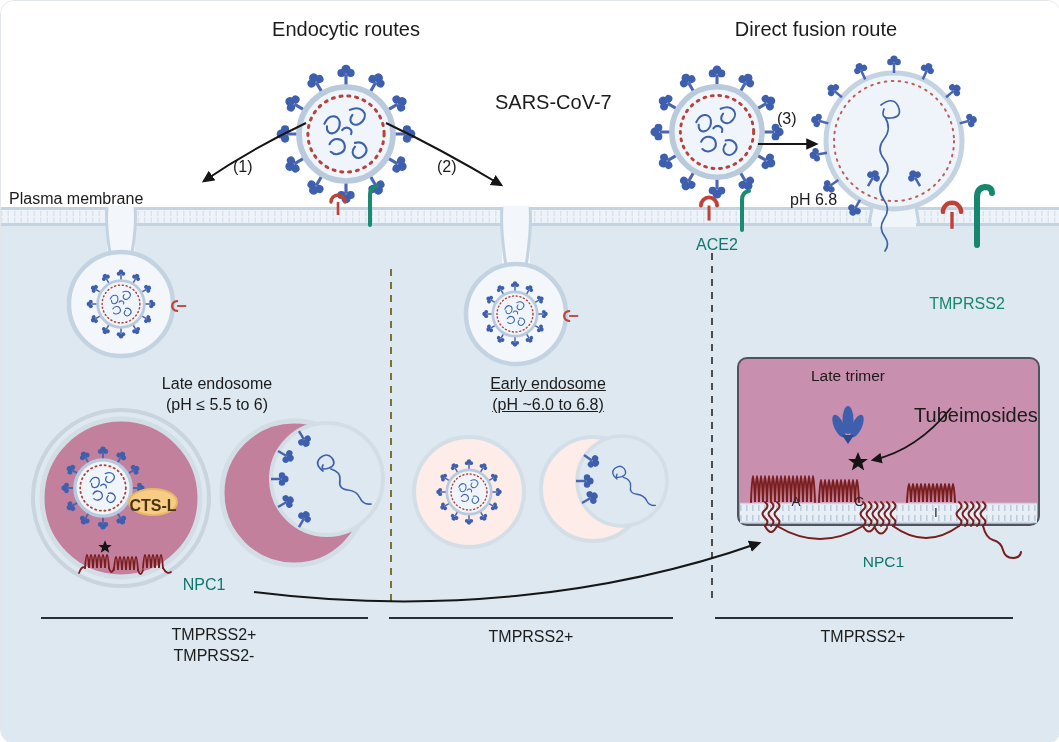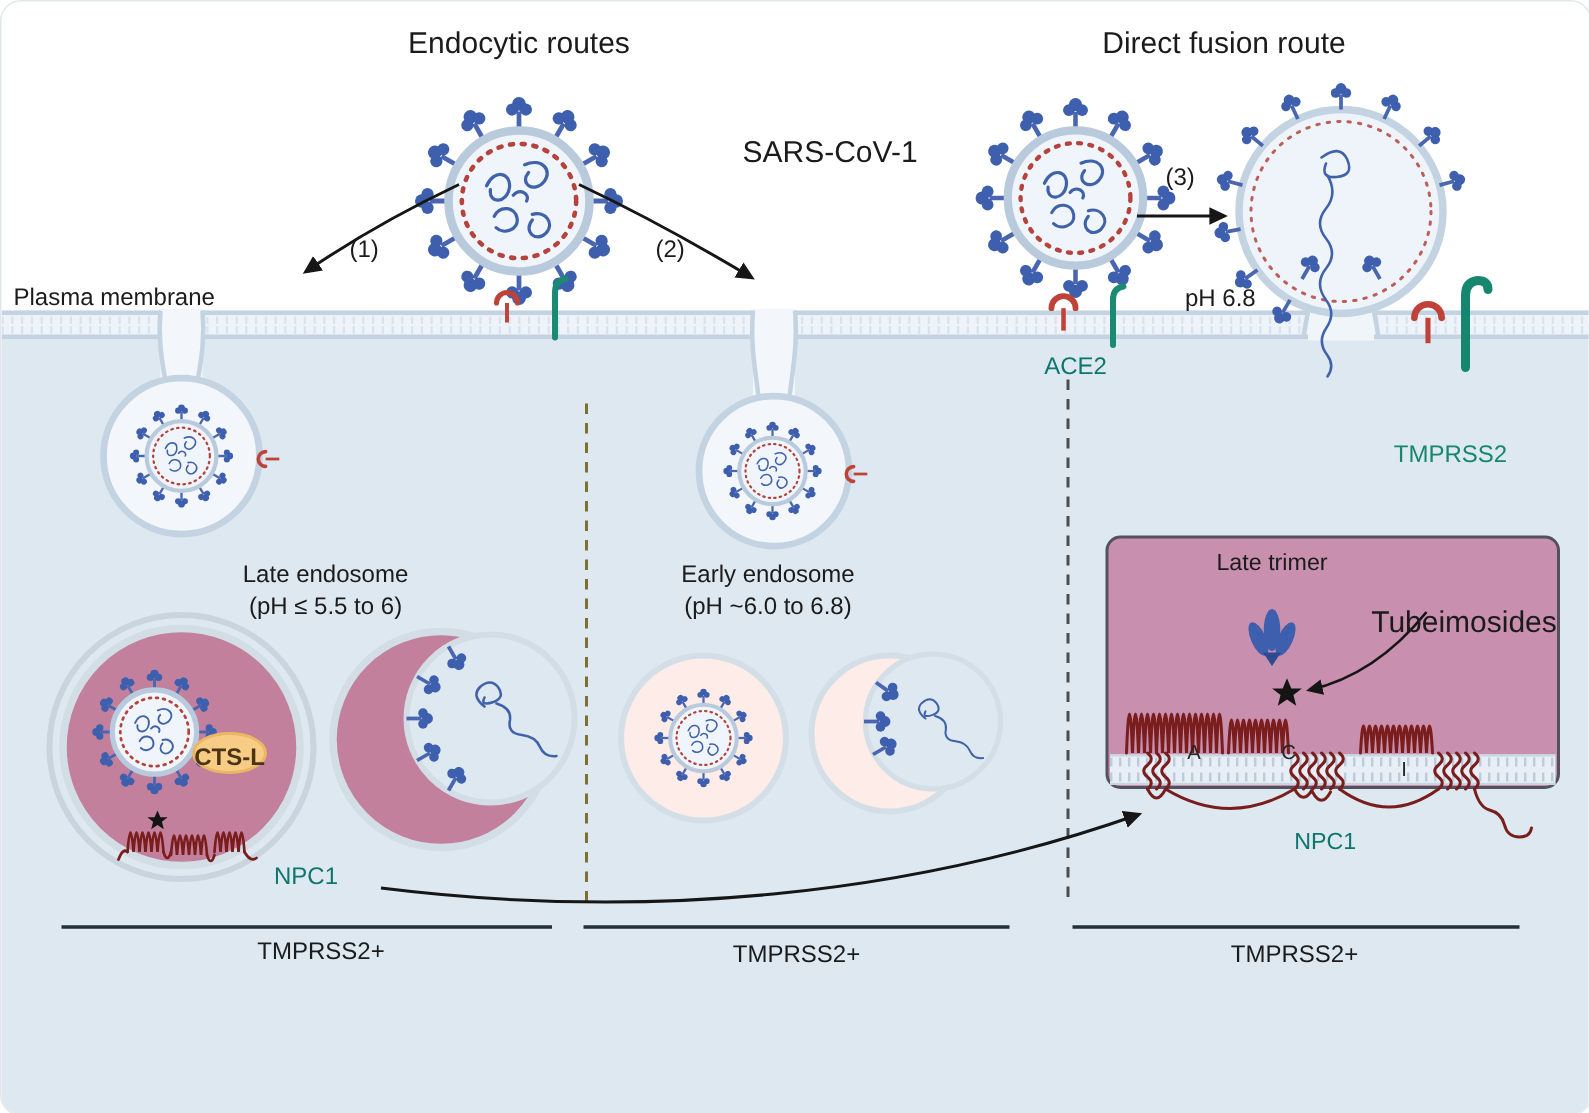--- a/index.html
+++ b/index.html
@@ -213,47 +213,48 @@
     <path d="M950,407 Q916,449 872,459" fill="none" stroke="#161616" stroke-width="1.8" marker-end="url(#ah)"></path>
   </g>
 
   <line x1="40" y1="617" x2="367" y2="617" stroke="#22303e" stroke-width="2.2"></line>
   <line x1="388" y1="617" x2="672" y2="617" stroke="#22303e" stroke-width="2.2"></line>
   <line x1="714" y1="617" x2="1012" y2="617" stroke="#22303e" stroke-width="2.2"></line>
 </svg>
 
 <div class="lbl ctr t16" style="left:235px; top:18px; width:220px;">Endocytic routes</div>
 <div class="lbl ctr t16" style="left:705px; top:18px; width:220px;">Direct fusion route</div>
-<div class="lbl t16" style="left:494px; top:91px;">SARS-CoV-1</div>
+<div class="lbl t16" style="left:494px; top:91px;">SARS-CoV-7</div>
 <div class="lbl" style="left:232px; top:156px;">(1)</div>
 <div class="lbl" style="left:436px; top:156px;">(2)</div>
 <div class="lbl" style="left:776px; top:108px;">(3)</div>
 <div class="lbl" style="left:8px; top:188px;">Plasma membrane</div>
 <div class="lbl" style="left:789px; top:189px;">pH 6.8</div>
 <div class="lbl ctr red" style="left:666px; top:234px; width:100px;">ACE2</div>
 <div class="lbl ctr teal" style="left:916px; top:245px; width:100px;margin-top:48px;">TMPRSS2</div>
 
 <div class="lbl ctr" style="left:105px; top:372px; width:222px; line-height:21px;">
   <div>Late endosome</div>
   <div>(pH ≤ 5.5 to 6)</div>
 </div>
-<div class="lbl ctr" style="left:400px; top:372px; width:222px; line-height:21px;">
+<div class="lbl ctr" style="left:436px; top:372px; width:222px; line-height:21px;text-decoration:underline;">
   <div>Early endosome</div>
   <div>(pH ~6.0 to 6.8)</div>
 </div>
 
 <div class="lbl ctr small" style="left:128px; top:495px; width:48px;">CTS-L</div>
 <div class="lbl ctr red" style="left:168px; top:574px; width:70px;">NPC1</div>
 
 <div class="lbl ctr" style="left:757px; top:365px; width:180px; font-size:15.5px;">Late trimer</div>
 <div class="lbl ctr" style="left:910px; top:388px; width:130px; font-size:20px;margin-top:16px;">Tubeimosides</div>
 <div class="lbl ctr dom" style="left:787px; top:491px; width:16px;">A</div>
 <div class="lbl ctr dom" style="left:850px; top:491px; width:16px;">C</div>
 <div class="lbl ctr dom" style="left:929px; top:502px; width:12px;">I</div>
 <div class="lbl ctr red" style="left:845px; top:551px; width:75px; font-size:15.5px;">NPC1</div>
 
 <div class="lbl ctr" style="left:113px; top:624px; width:200px; line-height:20.5px;">
   <div>TMPRSS2+</div>
+  <div>TMPRSS2-</div>
 </div>
 <div class="lbl ctr" style="left:430px; top:626px; width:200px;">TMPRSS2+</div>
 <div class="lbl ctr" style="left:762px; top:626px; width:200px;">TMPRSS2+</div>
 
 </div>
 
 </body></html>

